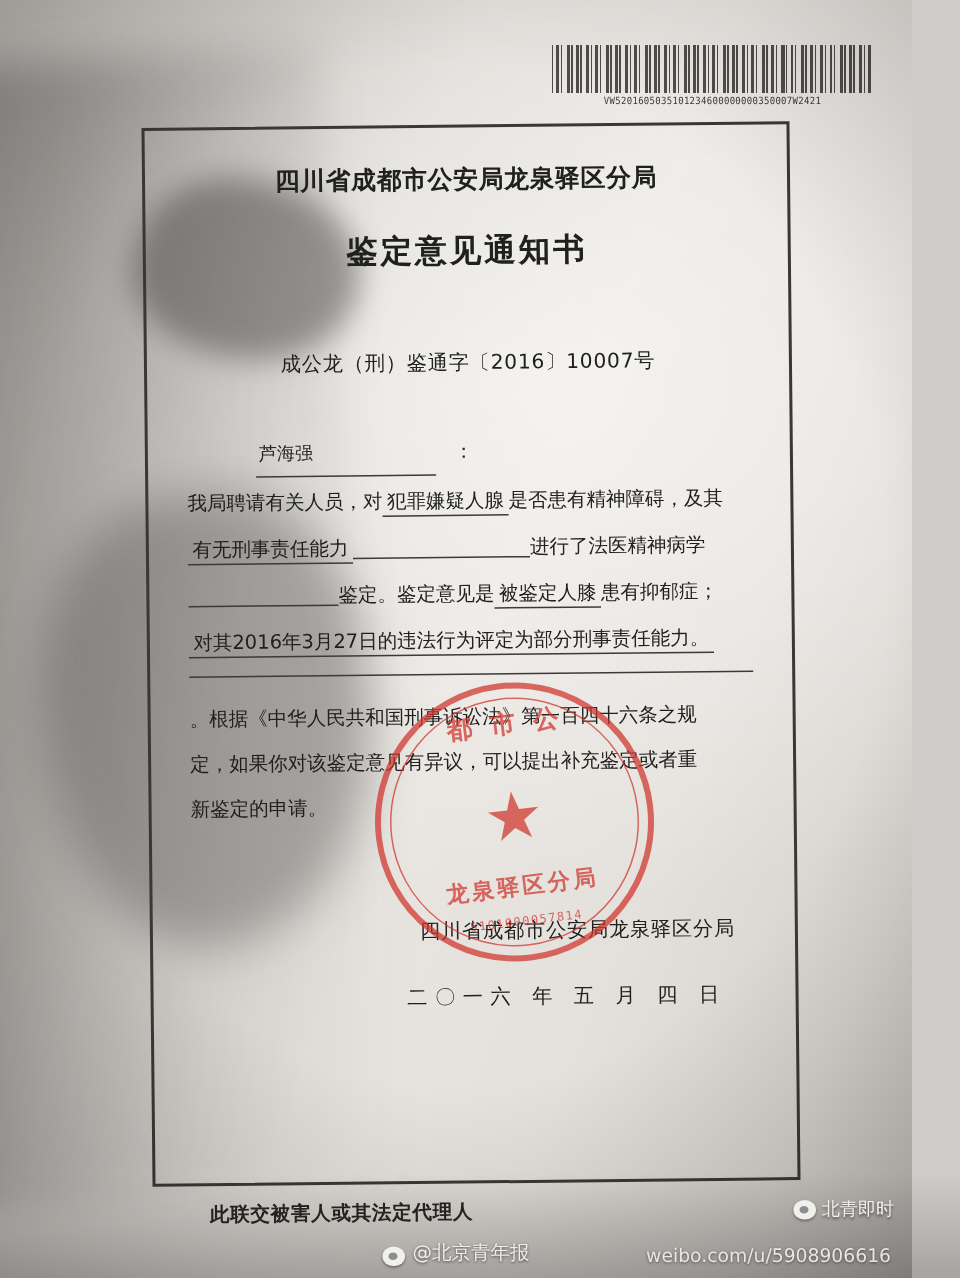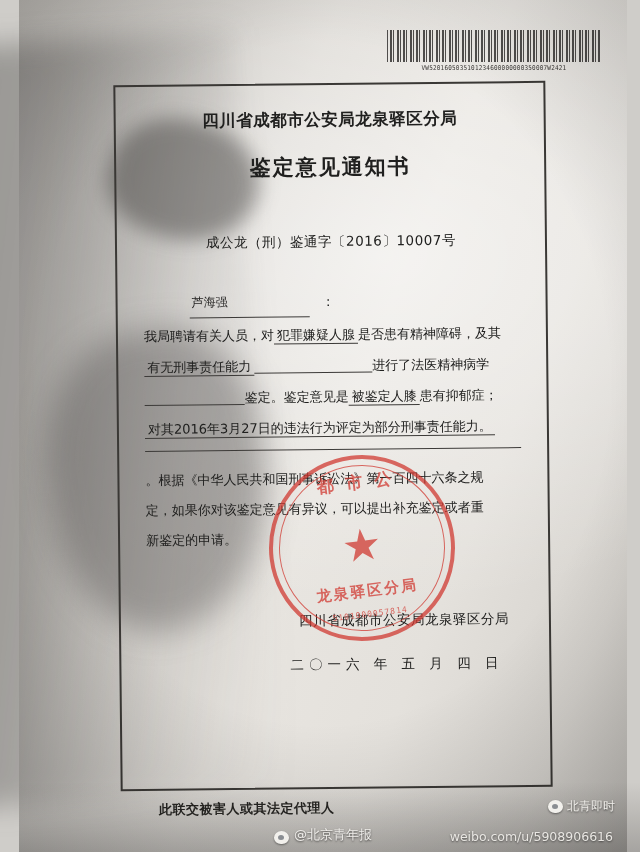--- a/index.html
+++ b/index.html
@@ -15,21 +15,20 @@
   }
 
   
   #photo {
     position: relative;
     width: 608px;
     height: 852px;
     background:
       radial-gradient(ellipse 700px 500px at 60% 30%, rgba(255,255,255,0.55), rgba(255,255,255,0) 70%),
       linear-gradient(112deg, #b9b6b1 0%, #c9c6c1 18%, #dedbd6 34%, #e8e5e0 52%, #e4e1dc 70%, #d6d3ce 88%, #c3c0bb 100%);
-    margin-left: 19px;
   }
 
   
   .shadow-big {
     position: absolute;
     left: -120px;
     top: 40px;
     width: 360px;
     height: 760px;
     background: linear-gradient(100deg, rgba(60,58,56,0.42) 0%, rgba(70,68,66,0.34) 40%, rgba(90,88,86,0.12) 72%, rgba(120,118,116,0) 100%);

